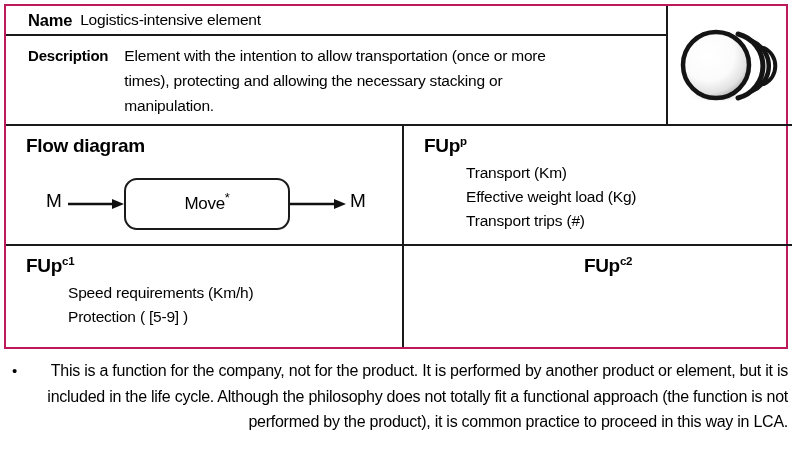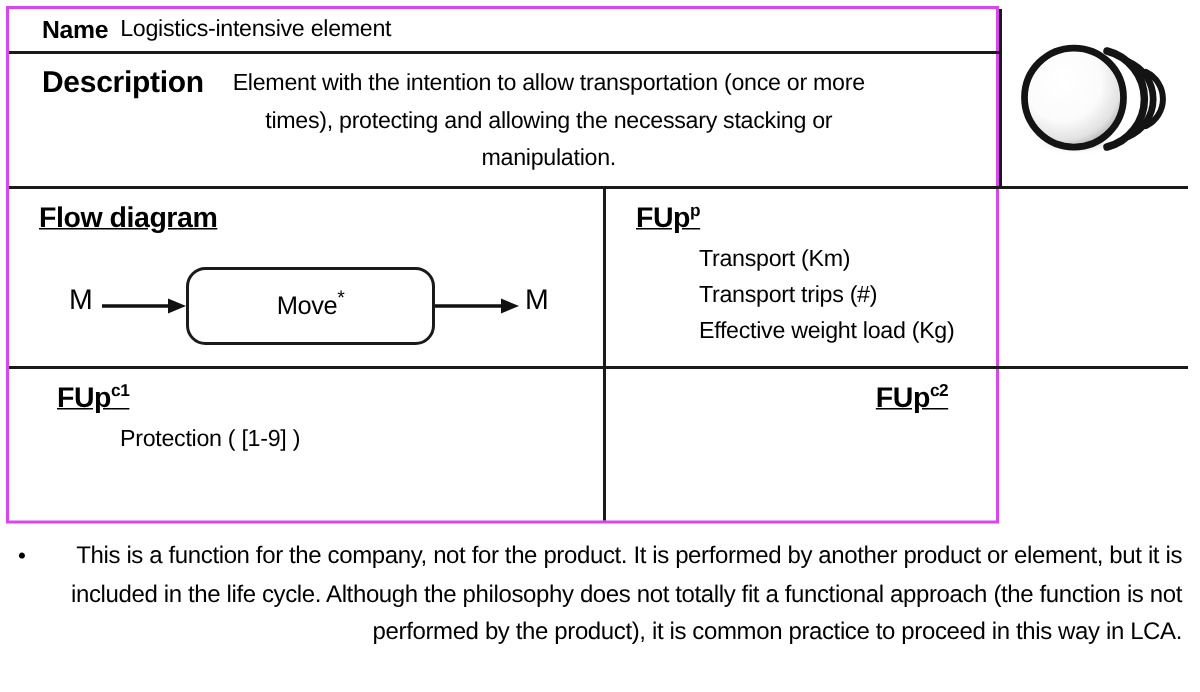--- a/index.html
+++ b/index.html
@@ -20,24 +20,24 @@
     width: 800px;
     height: 461px;
     background: #ffffff;
   }
 
   
   .card {
     position: absolute;
     left: 4px;
     top: 4px;
-    width: 662px;
+    width: 784px;
     height: 345px;
     box-sizing: border-box;
-    border: 2px solid #d946ef;
+    border: 2px solid #be185d;
     background: #ffffff;
   }
 
   
   .row-name {
     position: absolute;
     left: 0;
     top: 0;
     width: 660px;
     height: 30px;
@@ -65,32 +65,32 @@
     top: 30px;
     width: 660px;
     height: 88px;
     box-sizing: border-box;
     display: flex;
     align-items: flex-start;
     padding: 7px 0 0 22px;
   }
   .lbl-desc {
     font-weight: bold;
-    font-size: 20px;
+    font-size: 15px;
     flex: 0 0 auto;
     letter-spacing: -0.2px;
     line-height: 25px;
     text-align: center;
   }
   .val-desc {
     font-size: 15.5px;
+    margin-left: 16px;
     line-height: 25px;
     letter-spacing: -0.2px;
     max-width: 460px;
-    text-align: center;
   }
 
   
   .icon-cell {
     position: absolute;
     left: 660px;
     top: 0;
     width: 126px;
     height: 118px;
     box-sizing: border-box;
@@ -141,21 +141,21 @@
     left: 0;
     top: 238px;
     width: 786px;
     height: 2px;
     background: #1a1a1a;
   }
 
   
   .cell-fup-c1 {
     position: absolute;
-    left: 12px;
+    left: 0;
     top: 240px;
     width: 396px;
     height: 101px;
     box-sizing: border-box;
     border-radius: 29px;
   }
   .cell-fup-c2 {
     position: absolute;
     left: 398px;
     top: 240px;
@@ -172,21 +172,20 @@
     height: 101px;
     background: #1a1a1a;
   }
 
   
   .sec-title {
     font-weight: bold;
     font-size: 19px;
     letter-spacing: -0.3px;
     margin: 9px 0 0 20px;
-    text-decoration: underline;
   }
   .sec-title sup {
     font-size: 11.5px;
     font-weight: bold;
     vertical-align: super;
     line-height: 0;
   }
 
   .sec-list {
     margin: 4px 0 0 62px;
@@ -336,31 +335,32 @@
         <span class="flow-m flow-m-right">M</span>
       </div>
     </div>
 
     <div class="div-v1"></div>
 
     <div class="cell-fup-p">
       <div class="sec-title"><span>FUp</span><sup>p</sup></div>
       <ul class="sec-list">
         <li>Transport (Km)</li>
+        <li>Effective weight load (Kg)</li>
         <li>Transport trips (#)</li>
-        <li>Effective weight load (Kg)</li>
       </ul>
     </div>
 
     <div class="div-h2"></div>
 
     <div class="cell-fup-c1">
       <div class="sec-title"><span>FUp</span><sup>c1</sup></div>
       <ul class="sec-list">
-        <li>Protection ( [1-9] )</li>
+        <li>Speed requirements (Km/h)</li>
+        <li>Protection ( [5-9] )</li>
       </ul>
     </div>
 
     <div class="div-v2"></div>
 
     <div class="cell-fup-c2">
       <div class="sec-title"><span>FUp</span><sup>c2</sup></div>
       <ul class="sec-list"></ul>
     </div>
 

